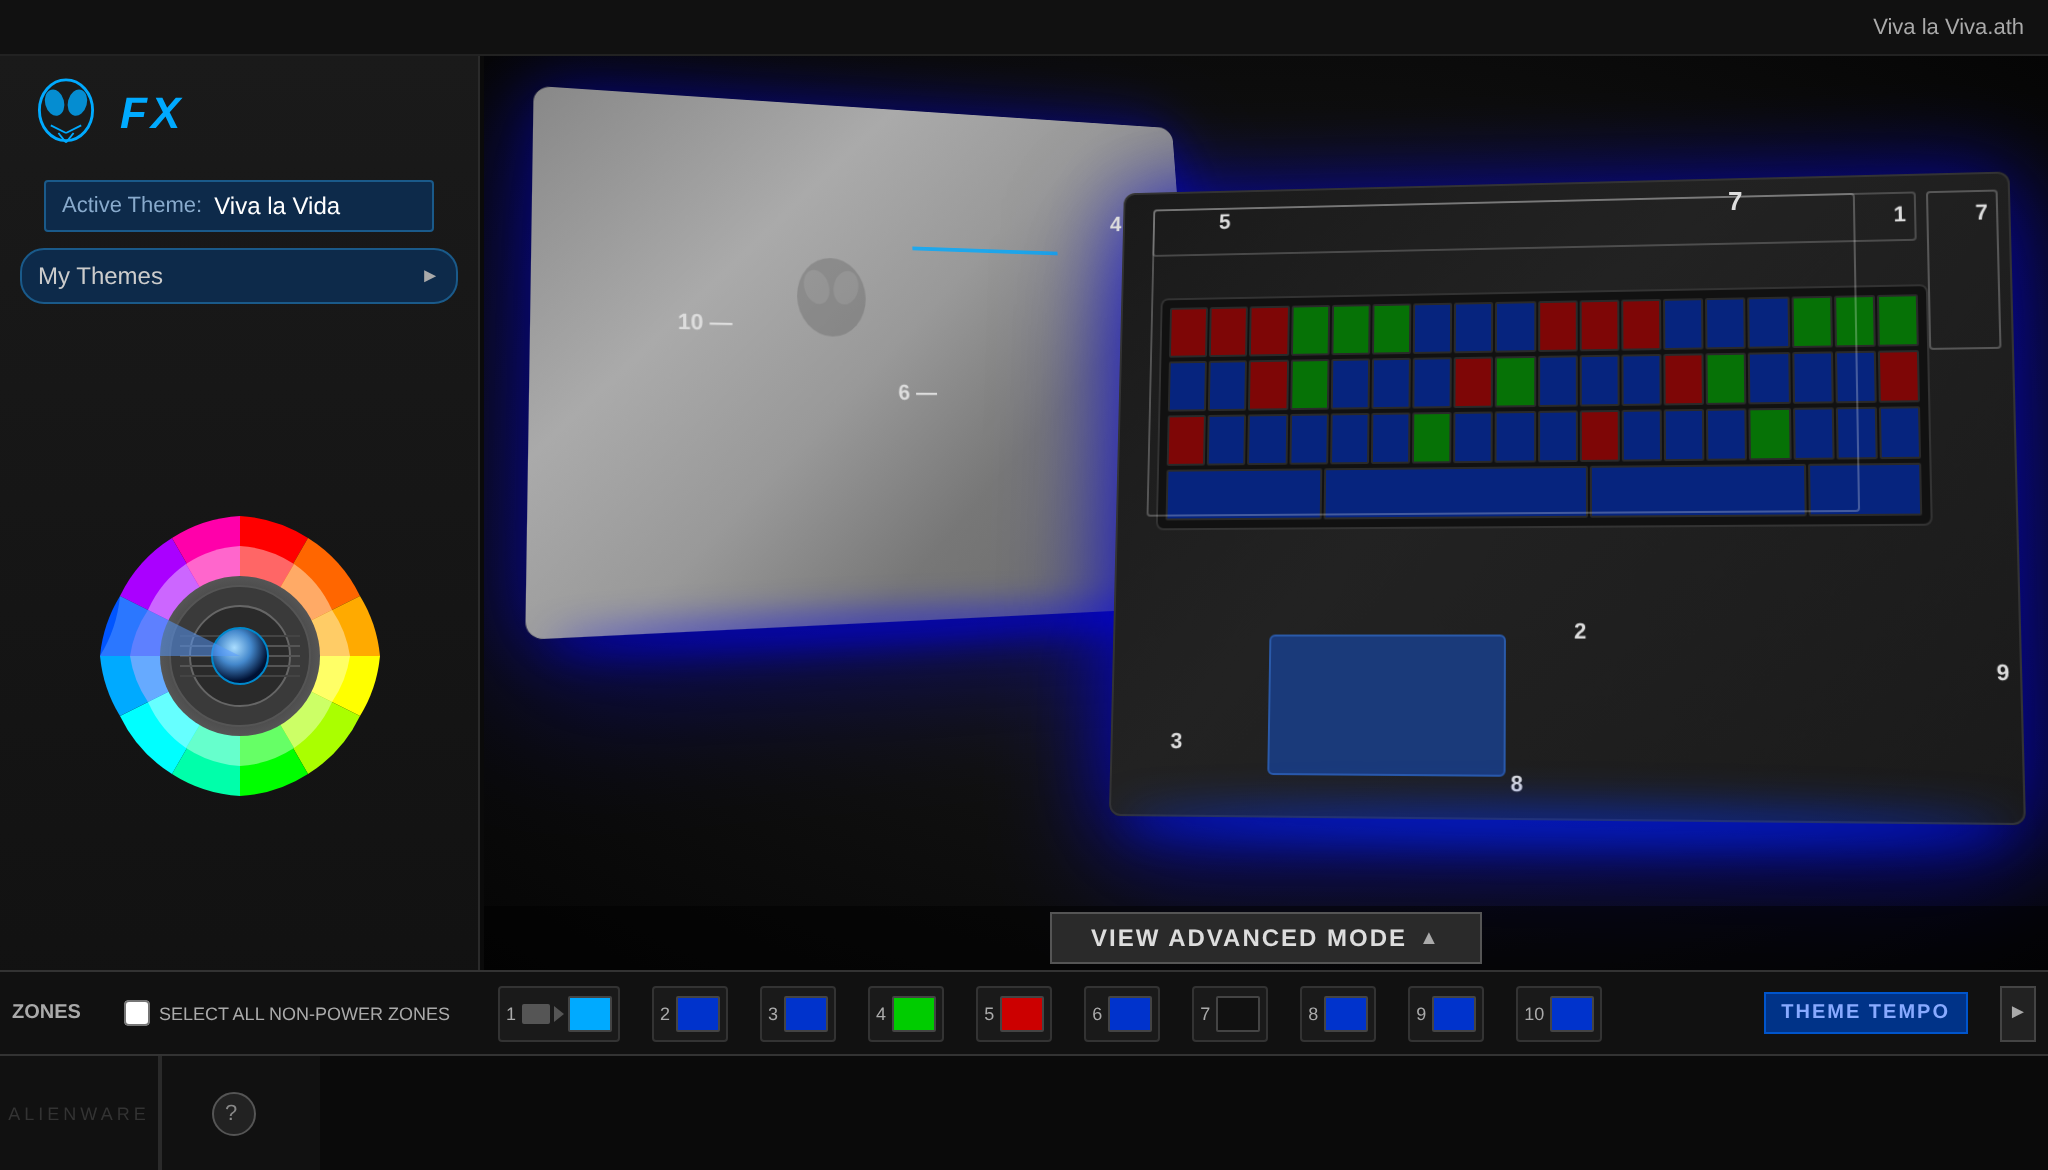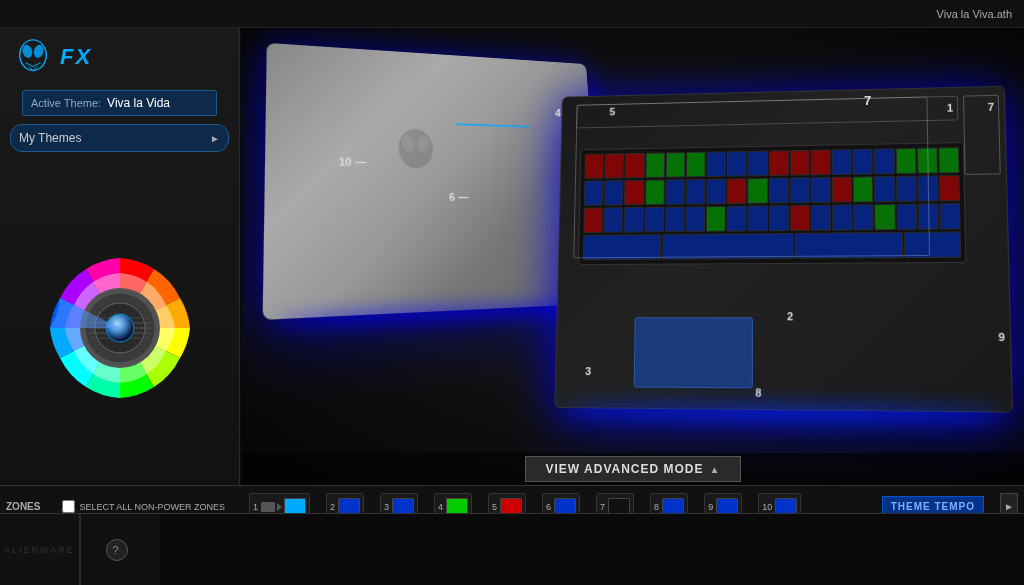--- a/index.html
+++ b/index.html
@@ -360,21 +360,21 @@
       justify-content: center;
       cursor: pointer;
       color: #aaa;
       font-size: 10px;
     }
 
     
     #bottom-toolbar {
       position: absolute;
       bottom: 0; left: 0; right: 0;
-      height: 72px;
+      height: 58px;
       background: #0a0a0a;
       border-top: 1px solid #333;
       display: flex;
       align-items: center;
     }
     .bottom-logo {
       width: 80px;
       height: 100%;
       background: #111;
       display: flex;

